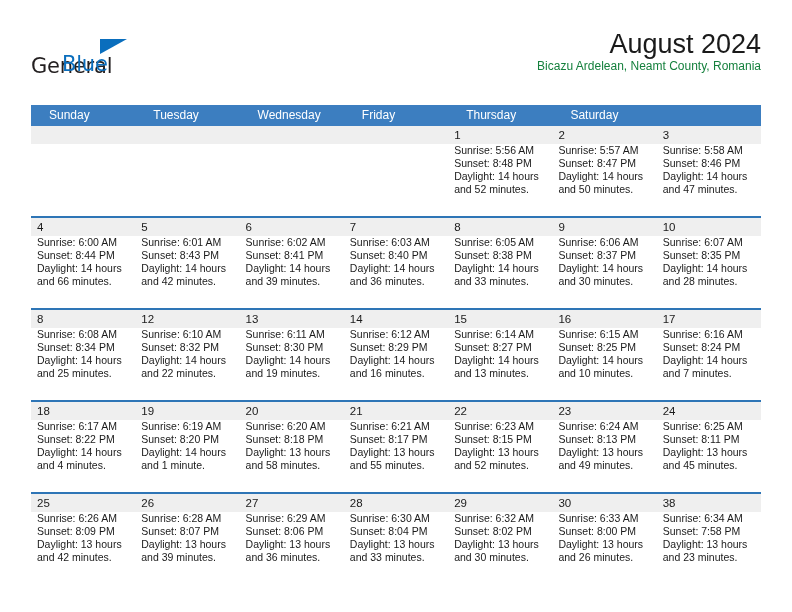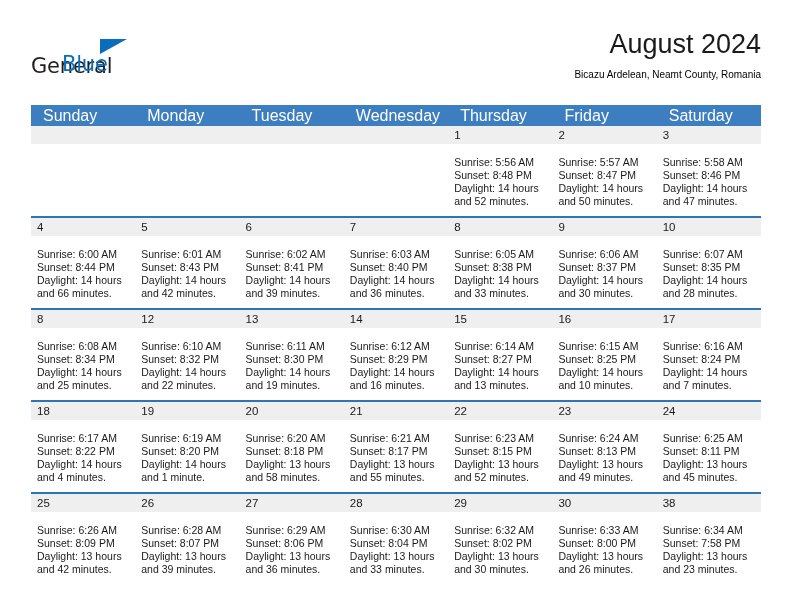--- a/index.html
+++ b/index.html
@@ -75,46 +75,45 @@
     text-align: right;
   }
   .cal-title {
     font-size: 27px;
     font-weight: 400;
     color: #1a1a1a;
     line-height: 1.1;
     white-space: nowrap;
   }
   .cal-subtitle {
-    margin-top: 9px;
-    font-size: 10px;
+    font-size: 12px;
     font-weight: 400;
-    color: #000000;
+    color: #15803d;
     line-height: 1.1;
     white-space: nowrap;
   }
 
   
   .calendar {
     position: absolute;
     left: 31px;
     top: 105px;
     width: 730px;
   }
   .weekdays {
     display: grid;
     grid-template-columns: repeat(7, 1fr);
     background: #3c7ec0;
     height: 21px;
   }
   .weekday {
     color: #ffffff;
-    font-size: 16px;
+    font-size: 12px;
     line-height: 21px;
-    padding-left: 12px;
+    padding-left: 18px;
     box-sizing: border-box;
     white-space: nowrap;
   }
   .week {
     position: relative;
     border-top: 2px solid #2e75b6;
   }
   .week:first-of-type {
     border-top: none;
   }
@@ -131,21 +130,21 @@
     padding-left: 6px;
     box-sizing: border-box;
   }
   .week-bodies {
     display: grid;
     grid-template-columns: repeat(7, 1fr);
     background: #ffffff;
     height: 72px;
   }
   .daybody {
-    padding: 12px 8px 0 6px;
+    padding: 0 8px 0 6px;
     box-sizing: border-box;
   }
   .daybody .line {
     font-size: 10.5px;
     line-height: 13px;
     color: #1a1a1a;
     white-space: nowrap;
   }
 </style>
 </head>
@@ -164,25 +163,24 @@
     <div class="title-block">
       <div class="cal-title">August 2024</div>
       <div class="cal-subtitle">Bicazu Ardelean, Neamt County, Romania</div>
     </div>
 
   </div>
 
   <div class="calendar">
     <div class="weekdays">
         <div class="weekday">Sunday</div>
-        <div class="weekday">Monday</div>
         <div class="weekday">Tuesday</div>
         <div class="weekday">Wednesday</div>
+        <div class="weekday">Friday</div>
         <div class="weekday">Thursday</div>
-        <div class="weekday">Friday</div>
         <div class="weekday">Saturday</div>
       </div>
     <div class="weeks">
         <div class="week">
           <div class="week-daynums">
             <div class="daynum"></div>
             <div class="daynum"></div>
             <div class="daynum"></div>
             <div class="daynum"></div>
             <div class="daynum">1</div>

